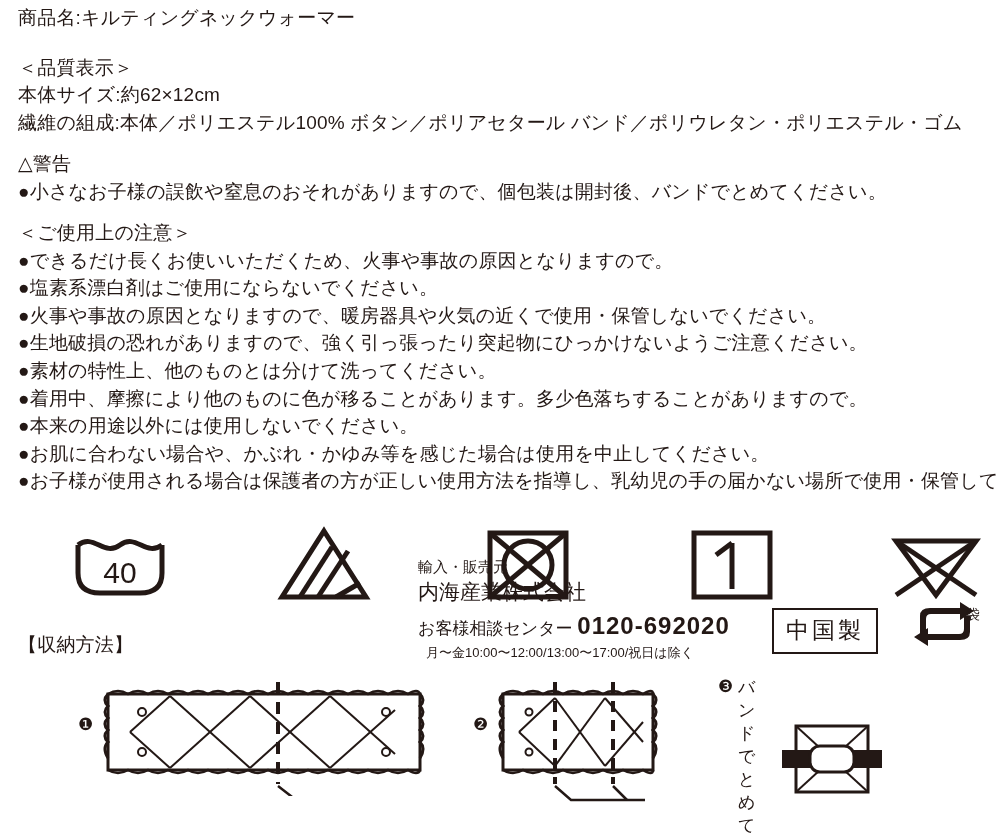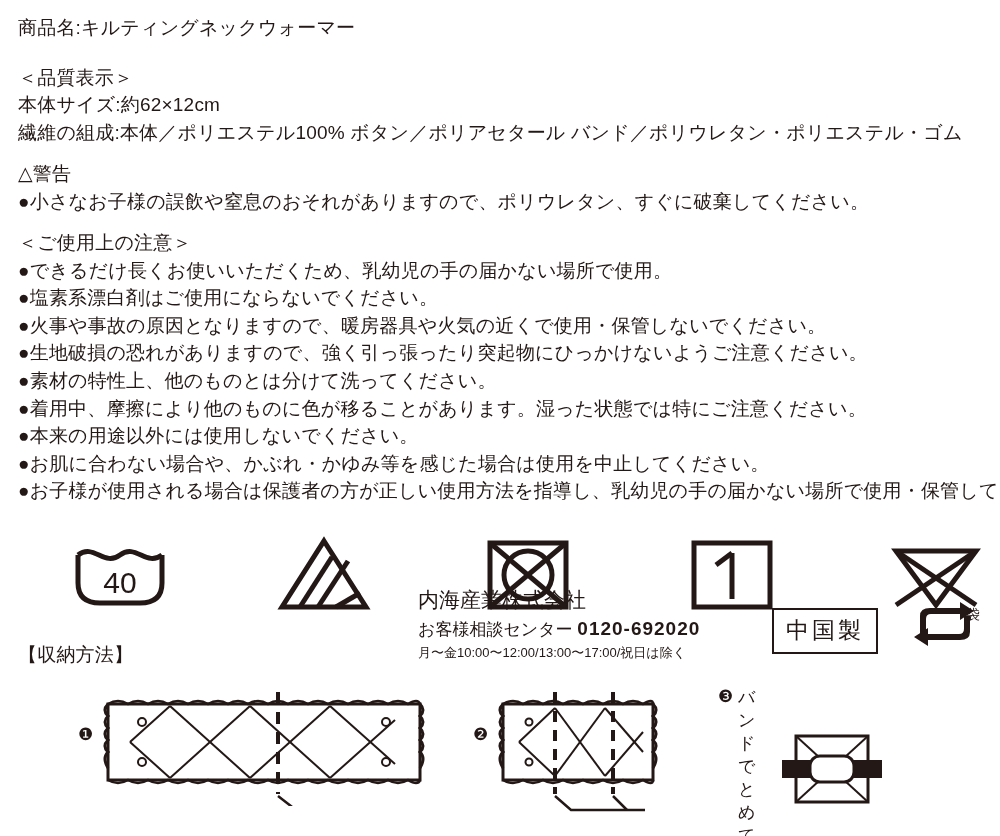--- a/index.html
+++ b/index.html
@@ -13,21 +13,21 @@
     position: relative;
     font-family: "Liberation Sans", "DejaVu Sans", sans-serif;
     color: #231815;
     overflow: hidden;
   }
   .page {
     position: relative;
     width: 1000px;
     height: 676px;
     box-sizing: border-box;
-    padding: 14px 18px 0 18px;
+    padding: 4px 18px 0 18px;
   }
   .line {
     font-size: 19px;
     line-height: 1.45;
     white-space: nowrap;
     letter-spacing: 0.2px;
   }
   .title {
     font-size: 19px;
     margin-bottom: 22px;
@@ -81,22 +81,22 @@
   }
   .footer-center {
     position: absolute;
     left: 418px;
     bottom: 6px;
     text-align: left;
   }
   .f1 { font-size: 15px; line-height: 1.4; }
   .f2 { font-size: 21px; font-weight: normal; line-height: 1.45; }
   .f3 { font-size: 17px; line-height: 1.5; }
-  .f4 { font-size: 13px; line-height: 1.4; }
-  .f3 .tel { font-size: 19px; font-weight: bold; letter-spacing: 1px; text-align: center; }
+  .f4 { font-size: 13px; line-height: 1.4; margin-left: 8px; }
+  .f3 .tel { font-size: 24px; font-weight: bold; letter-spacing: 1px; text-align: center; }
 
   .made-in {
     position: absolute;
     left: 772px;
     bottom: 14px;
     border: 2px solid #231815;
     padding: 5px 12px 6px 12px;
     font-size: 23px;
     letter-spacing: 3px;
   }
@@ -121,32 +121,32 @@
 
   <div class="line title">商品名:キルティングネックウォーマー</div>
 
   <div class="line sec-head">＜品質表示＞</div>
   <div class="line">本体サイズ:約62×12cm</div>
   <div class="line">繊維の組成:本体／ポリエステル100%  ボタン／ポリアセタール  バンド／ポリウレタン・ポリエステル・ゴム</div>
 
   <div class="gap-m"></div>
   <div class="line sec-head">△警告</div>
   <div class="bullet-list">
-    <div class="line">●小さなお子様の誤飲や窒息のおそれがありますので、ポリウレタン、すぐに破棄してください。</div>
+    <div class="line">●小さなお子様の誤飲や窒息のおそれがありますので、個包装は開封後、バンドでとめてください。</div>
   </div>
 
   <div class="gap-m"></div>
   <div class="line sec-head">＜ご使用上の注意＞</div>
   <div class="bullet-list">
-    <div class="line">●できるだけ長くお使いいただくため、乳幼児の手の届かない場所で使用。</div>
+    <div class="line">●できるだけ長くお使いいただくため、火事や事故の原因となりますので。</div>
     <div class="line">●塩素系漂白剤はご使用にならないでください。</div>
     <div class="line">●火事や事故の原因となりますので、暖房器具や火気の近くで使用・保管しないでください。</div>
     <div class="line">●生地破損の恐れがありますので、強く引っ張ったり突起物にひっかけないようご注意ください。</div>
     <div class="line">●素材の特性上、他のものとは分けて洗ってください。</div>
-    <div class="line">●着用中、摩擦により他のものに色が移ることがあります。湿った状態では特にご注意ください。</div>
+    <div class="line">●着用中、摩擦により他のものに色が移ることがあります。多少色落ちすることがありますので。</div>
     <div class="line">●本来の用途以外には使用しないでください。</div>
     <div class="line">●お肌に合わない場合や、かぶれ・かゆみ等を感じた場合は使用を中止してください。</div>
     <div class="line">●お子様が使用される場合は保護者の方が正しい使用方法を指導し、乳幼児の手の届かない場所で使用・保管してください。</div>
   </div>
 
   <div class="symbols">
 
     <div class="symbol">
       <svg viewBox="0 0 100 80" width="100" height="80">
         <path d="M8 20 L8 48 Q8 68 30 68 L70 68 Q92 68 92 48 L92 20" fill="none" stroke="#231815" stroke-width="5"></path>
@@ -260,20 +260,21 @@
         <line x1="96" y1="10" x2="24" y2="76" stroke="#231815" stroke-width="2"></line>
         <rect x="10" y="34" width="100" height="18" fill="#231815"></rect>
         <rect x="38" y="30" width="44" height="26" rx="10" fill="#ffffff" stroke="#231815" stroke-width="3"></rect>
       </svg>
     </div>
 
   </div>
 
   <div class="footer">
     <div class="footer-center">
+      <div class="f1">輸入・販売元</div>
       <div class="f2">内海産業株式会社</div>
       <div class="f3">
         <span>お客様相談センター</span>
         <span class="tel">0120-692020</span>
       </div>
       <div class="f4">月〜金10:00〜12:00/13:00〜17:00/祝日は除く</div>
     </div>
 
     <div class="made-in">中国製</div>
 

